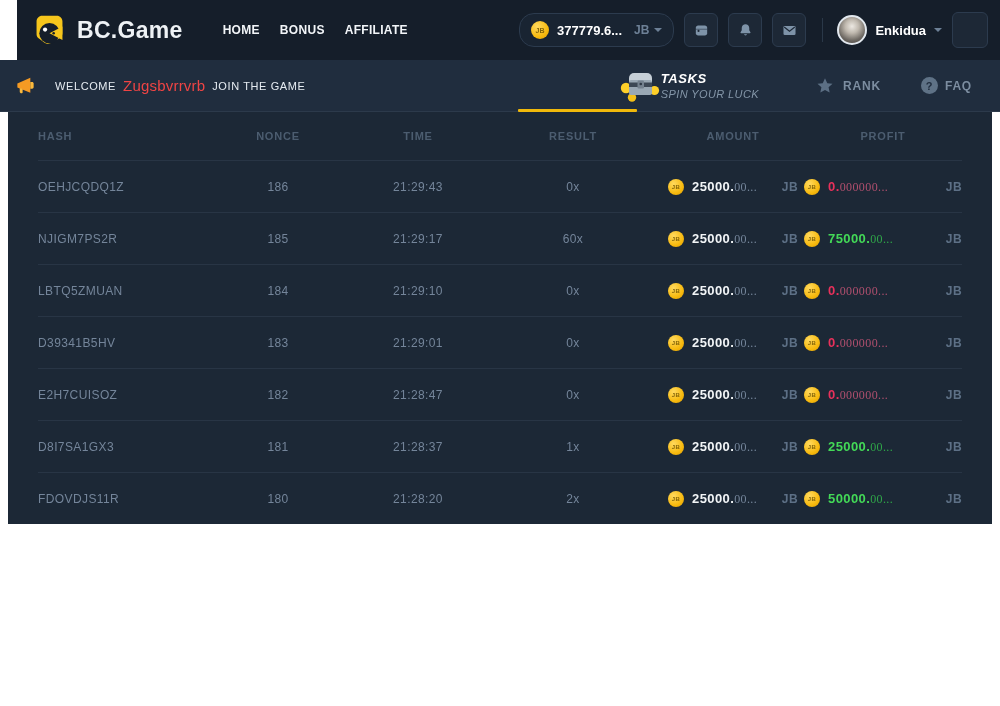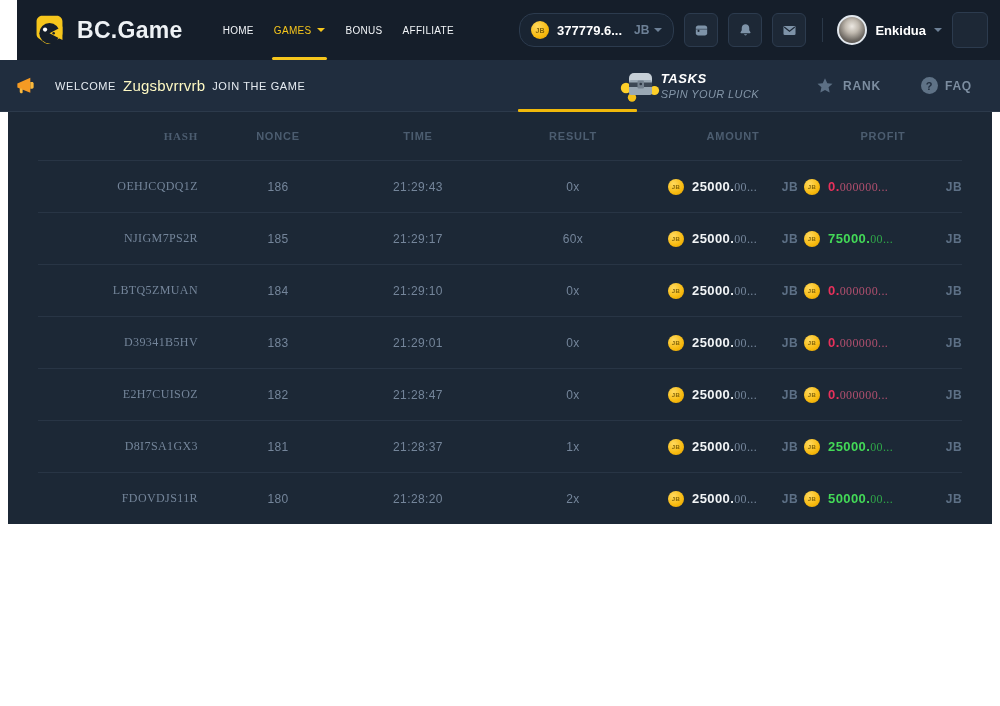--- a/index.html
+++ b/index.html
@@ -12,21 +12,21 @@
   .navbar {
     height:60px; background:#151e2a; display:flex; align-items:center;
     padding:0 12px 0 14px;
     margin-left:17px;
   }
   .logo { display:flex; align-items:center; gap:9px; cursor:pointer; }
   .logo-text { color:#eef2f5; font-size:23px; font-weight:800; letter-spacing:.3px; }
   .nav { display:flex; align-items:stretch; height:60px; margin-left:30px; }
   .nav-link {
     display:flex; align-items:center; gap:6px; padding:0 10px; position:relative;
-    color:#f2f5f8; font-size:10px; font-weight:400; letter-spacing:.3px; cursor:pointer;
+    color:#f2f5f8; font-size:12px; font-weight:700; letter-spacing:.3px; cursor:pointer;
     text-decoration:none;
   }
   .nav-link.active { color:#f6c61c; }
   .nav-link.active::after {
     content:""; position:absolute; left:8px; right:8px; bottom:0; height:3px;
     background:#f6c61c; border-radius:2px;
   }
   .caret { width:0; height:0; border-left:4px solid transparent; border-right:4px solid transparent; border-top:4px solid currentColor; display:inline-block; }
   .caret.gray { color:#6d8096; }
   .nav-right { margin-left:auto; display:flex; align-items:center; }
@@ -57,41 +57,41 @@
   .username { color:#fff; font-size:13px; font-weight:700; }
   .chat-btn { width:36px; height:36px; }
 
   
   .banner {
     height:52px; background:#202d3e; border-bottom:1px solid #2c3a4b;
     display:flex; align-items:center; padding:0 28px 0 14px; position:relative;
   }
   .megaphone { display:flex; margin-right:18px; }
   .welcome { color:#e6ecf2; font-size:11px; letter-spacing:.6px; display:flex; align-items:center; }
-  .welcome-name { color:#fef9c3; font-size:15px; letter-spacing:.2px; margin:0 7px; }
+  .welcome-name { color:#ef4444; font-size:15px; letter-spacing:.2px; margin:0 7px; }
   .banner-right { margin-left:auto; display:flex; align-items:center; }
   .tasks { display:flex; align-items:center; cursor:pointer; }
   .tasks-title { color:#fff; font-size:13px; font-weight:800; font-style:italic; letter-spacing:.6px; }
   .tasks-sub { color:#8496a8; font-size:11px; font-style:italic; margin-top:2px; letter-spacing:.4px; }
   .rank { display:flex; align-items:center; gap:8px; margin-left:56px; cursor:pointer;
           color:#7c8da0; font-size:12px; font-weight:700; letter-spacing:.8px;justify-content:space-between; }
   .rank svg { width:20px; height:20px; fill:#5c6f84; }
   .faq { display:flex; align-items:center; gap:7px; margin-left:40px; cursor:pointer;
          color:#7c8da0; font-size:12px; font-weight:700; letter-spacing:.8px; }
   .q-icon { width:17px; height:17px; border-radius:50%; background:#5f7286; color:#202d3e;
             font-size:11px; font-weight:800; display:flex; align-items:center; justify-content:center; }
   .tab-indicator { position:absolute; left:518px; bottom:-1px; width:119px; height:3px; background:#f0b90b; border-radius:1px; }
 
   
   .bets-panel { margin:0 8px; height:412px; background:#1c2836; overflow:hidden; }
   .thead { height:48px; display:flex; align-items:center; padding:0 30px;
            color:#4c5d70; font-size:11px; font-weight:700; letter-spacing:.8px; }
   .trow { height:52px; display:flex; align-items:center; margin:0 30px;
           border-top:1px solid rgba(125,148,170,.13); cursor:pointer; }
-  .c-hash   { width:160px; text-align:right;font-family:Liberation Serif, serif; }
+  .c-hash   { width:160px; text-align:left; }
   .c-nonce  { width:160px; text-align:center; }
   .c-time   { width:120px; text-align:center; }
   .c-result { width:190px; text-align:center; }
   .c-amount { width:130px; }
   .c-profit { flex:1; padding-left:6px; }
   .cell { color:#74859a; font-size:12px; letter-spacing:.4px; }
   .money { display:flex; align-items:center; }
   .money .coin { margin-right:8px; }
   .money .val { flex:1; white-space:nowrap; text-align:left; font-size:12px; }
   .money .cur { color:#5d7086; font-size:12px; font-weight:700; margin-left:6px; }
@@ -114,24 +114,20 @@
         <circle cx="20" cy="23" r="11" fill="#151e2a"></circle>
         <path d="M20 23L34 15.8v14.4z" fill="#f6c61c"></path>
         <circle cx="15.2" cy="19" r="2.3" fill="#ffffff"></circle>
         <circle cx="24.5" cy="23" r="1.4" fill="#151e2a"></circle>
       </svg>
       <span class="logo-text">BC.Game</span>
     </div>
 
     <nav class="nav">
       <a class="nav-link">HOME</a>
-      <a class="nav-link active">
-        <span>GAMES</span>
-        <span class="caret"></span>
-      </a>
       <a class="nav-link">BONUS</a>
       <a class="nav-link">AFFILIATE</a>
     </nav>
 
     <div class="nav-right">
       <div class="balance-pill">
         <span class="coin coin-lg">JB</span>
         <span class="balance-num">377779.6...</span>
         <span class="pill-cur">
           <span>JB</span>

